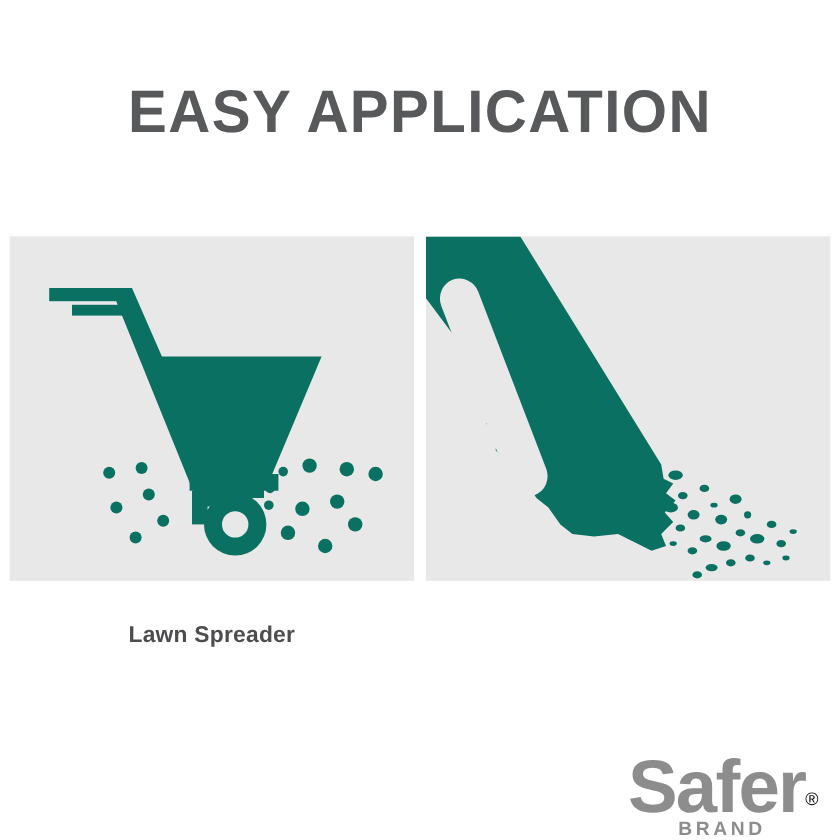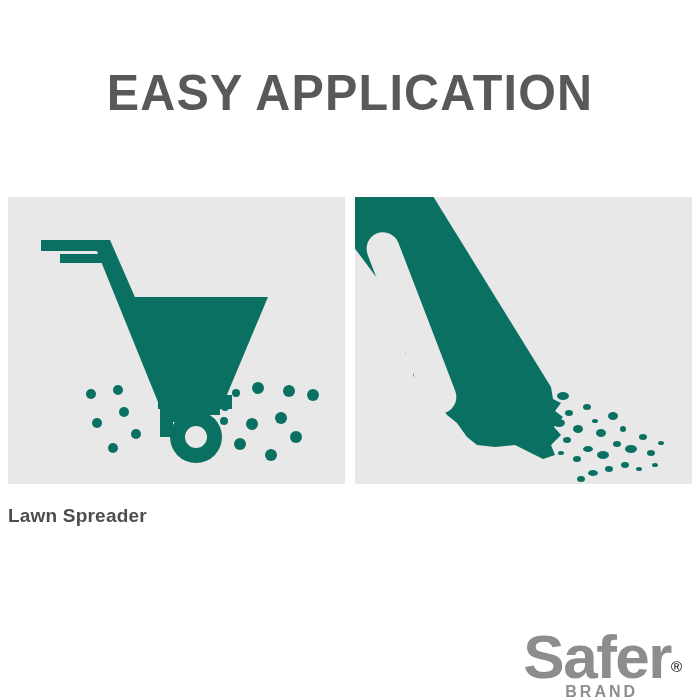--- a/index.html
+++ b/index.html
@@ -32,23 +32,23 @@
     top:197px;
     width:337px;height:287px;
     background:#e8e8e8;
     overflow:hidden;
   }
   .panel-left{left:8px;}
   .panel-right{left:355px;}
 
   .caption{
     position:absolute;
-    top:505px;
+    top:519px;
     width:337px;
-    text-align:left;
+    text-align:center;
     font-size:19px;
     font-weight:bold;
     color:#4d4d4f;
     letter-spacing:0.2px;
   }
   .caption-left{left:8px;}
   .caption-right{left:355px;}
 
   
   .logo{

